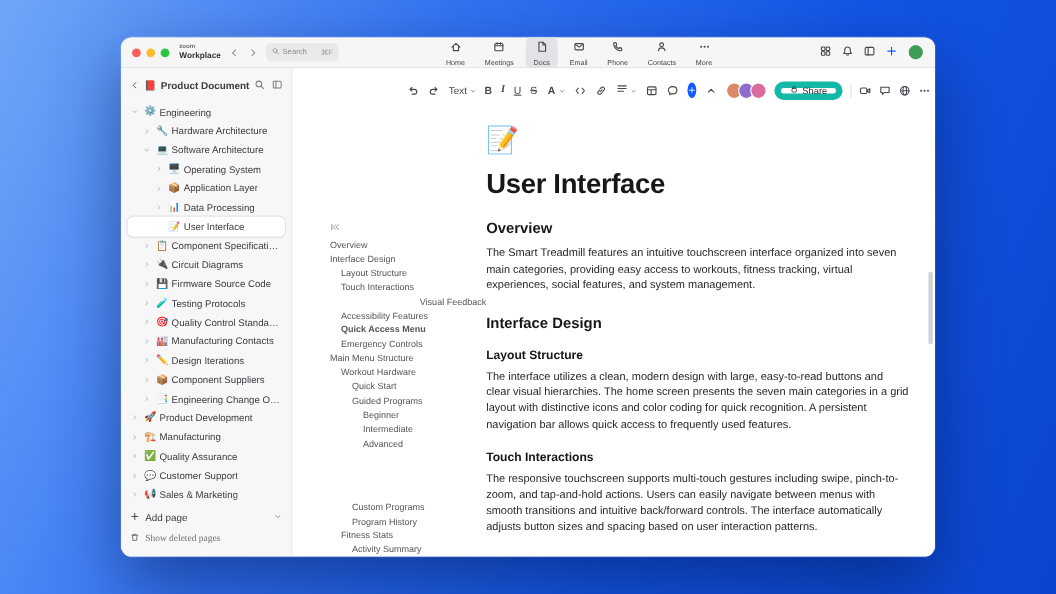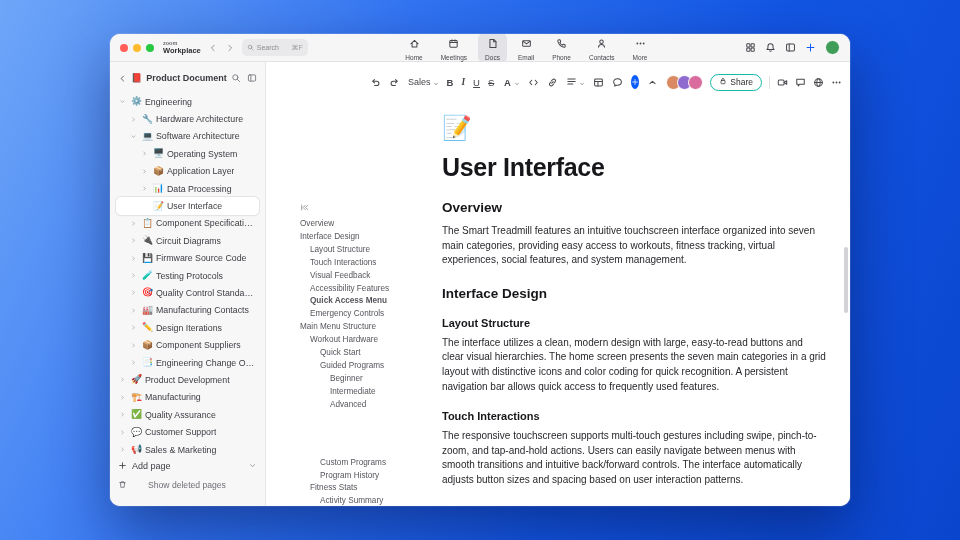--- a/index.html
+++ b/index.html
@@ -68,24 +68,24 @@
   .tree-row {
     display: flex; align-items: center; gap: 3px; height: 17.4px;
     border-radius: 5px; padding-right: 4px; font-size: 8.8px; color: #3c3c42; cursor: default;
   }
   .tree-row .chev { width: 9px; flex: none; color: #94949a; display: inline-flex; }
   .tree-row .chev svg { width: 7px; height: 7px; }
   .tree-icon { font-size: 9px; width: 11px; flex: none; line-height: 1; }
   .tree-label { white-space: nowrap; overflow: hidden; text-overflow: ellipsis; }
   .tree-row.selected { background: #fff; box-shadow: 0 0 0 1px #e4e4e8, 0 1px 2px rgba(0,0,0,.06); }
   .sb-footer { padding: 3px 8px 8px 8px; }
-  .add-row { display: flex; align-items: flex-start; gap: 5px; height: 19px; font-size: 9px; color: #3c3c42; }
+  .add-row { display: flex; align-items: center; gap: 5px; height: 19px; font-size: 9px; color: #3c3c42; }
   .add-row .icon svg { width: 9px; height: 9px; }
   .add-chev { margin-left: auto; color: #8a8a90; }
-  .deleted-row { display: flex; align-items: flex-start; gap: 21px; height: 18px; font-size: 8.6px; color: #6f6f75; }
+  .deleted-row { display: flex; align-items: center; gap: 5px; height: 18px; font-size: 8.6px; color: #6f6f75; font-family: Liberation Serif, serif; }
   .deleted-row .icon svg { width: 9px; height: 9px; }
 
   
   .main { flex: 1; background: #fff; display: flex; flex-direction: column; position: relative; min-width: 0; }
   .toolbar {
     height: 24px; margin-top: 8px; flex: none;
     display: flex; align-items: center; gap: 8px; padding: 0 14px 0 104px; color: #46464c;
   }
   .tbtn { display: inline-flex; align-items: center; gap: 2px; color: #46464c; cursor: default; }
   .tbtn svg { width: 11px; height: 11px; }
@@ -99,21 +99,21 @@
     width: 14px; height: 14px; border-radius: 50%; background: #0b5cff; color: #fff;
     display: inline-flex; align-items: center; justify-content: center;
   }
   .insert-btn svg { width: 8px; height: 8px; }
   .toolbar-right { margin-left: auto; display: flex; align-items: center; gap: 7px; }
   .avatars { display: flex; }
   .avatar { width: 15px; height: 15px; border-radius: 50%; border: 1.5px solid #fff; margin-left: -4px; }
   .avatar:first-child { margin-left: 0; }
   .share-btn {
     display: inline-flex; align-items: center; gap: 3px; height: 17px; padding: 0 8px;
-    border: 1px solid #14b8a6; border-radius: 9px; background: #fff; font-size: 8.5px; color: #2f2f33;
+    border: 6px solid #14b8a6; border-radius: 9px; background: #fff; font-size: 8.5px; color: #2f2f33;
   }
   .share-btn svg { width: 8px; height: 8px; }
   .tb-divider { width: 1px; height: 13px; background: #e0e0e4; }
 
   
   .content { flex: 1; display: flex; min-height: 0; }
   .outline-col { width: 176px; flex: none; padding: 104px 0 0 34px; color: #55555c; }
   .outline-collapse { color: #8a8a90; display: inline-flex; margin-bottom: 6px; }
   .outline-collapse svg { width: 9px; height: 9px; }
   .outline-item {
@@ -478,21 +478,21 @@
                 <path d="M4.9 2.8 3 4.6l1.9 1.8"></path>
               </svg>
             </span>
           <span class="tbtn">
               <svg viewBox="0 0 12 12" fill="none" stroke="currentColor" stroke-width="1.1" stroke-linecap="round" stroke-linejoin="round">
                 <path d="M8.7 4.6h-4a2.4 2.4 0 0 0 0 4.8H7"></path>
                 <path d="M7.1 2.8 9 4.6 7.1 6.4"></path>
               </svg>
             </span>
           <span class="tbtn">
-            <span class="tb-text">Sales</span>
+            <span class="tb-text">Text</span>
             <span class="caret"><svg viewBox="0 0 12 12" fill="none" stroke="currentColor" stroke-width="1.1" stroke-linecap="round" stroke-linejoin="round">
                   <path d="M3.2 4.7 6 7.3l2.8-2.6"></path>
                 </svg></span>
           </span>
           <span class="tbtn tb-letter">B</span>
           <span class="tbtn tb-letter it">I</span>
           <span class="tbtn tb-letter un">U</span>
           <span class="tbtn tb-letter st">S</span>
           <span class="tbtn">
             <span class="tb-letter">A</span>
@@ -589,21 +589,21 @@
             <span class="outline-collapse">
                 <svg viewBox="0 0 12 12" fill="none" stroke="currentColor" stroke-width="1.1" stroke-linecap="round" stroke-linejoin="round">
                   <path d="M2.2 2.8v6.4M6.9 3.2 4.1 6l2.8 2.8M10.3 3.2 7.5 6l2.8 2.8"></path>
                 </svg>
               </span>
             <div>
                 <div class="outline-item" style="padding-left: 0px;">Overview</div>
                 <div class="outline-item" style="padding-left: 0px;">Interface Design</div>
                 <div class="outline-item" style="padding-left: 10px;">Layout Structure</div>
                 <div class="outline-item" style="padding-left: 10px;">Touch Interactions</div>
-                <div class="outline-item" style="padding-left: 10px;">Visual Feedback</div>
+                <div class="outline-item" style="padding-left: 10px; text-align: right;">Visual Feedback</div>
                 <div class="outline-item" style="padding-left: 10px;">Accessibility Features</div>
                 <div class="outline-item" style="padding-left: 10px; font-weight: bold;">Quick Access Menu</div>
                 <div class="outline-item" style="padding-left: 10px;">Emergency Controls</div>
                 <div class="outline-item" style="padding-left: 0px;">Main Menu Structure</div>
                 <div class="outline-item" style="padding-left: 10px;">Workout Hardware</div>
                 <div class="outline-item" style="padding-left: 20px;">Quick Start</div>
                 <div class="outline-item" style="padding-left: 20px;">Guided Programs</div>
                 <div class="outline-item" style="padding-left: 30px;">Beginner</div>
                 <div class="outline-item" style="padding-left: 30px;">Intermediate</div>
                 <div class="outline-item" style="padding-left: 30px;">Advanced</div>

